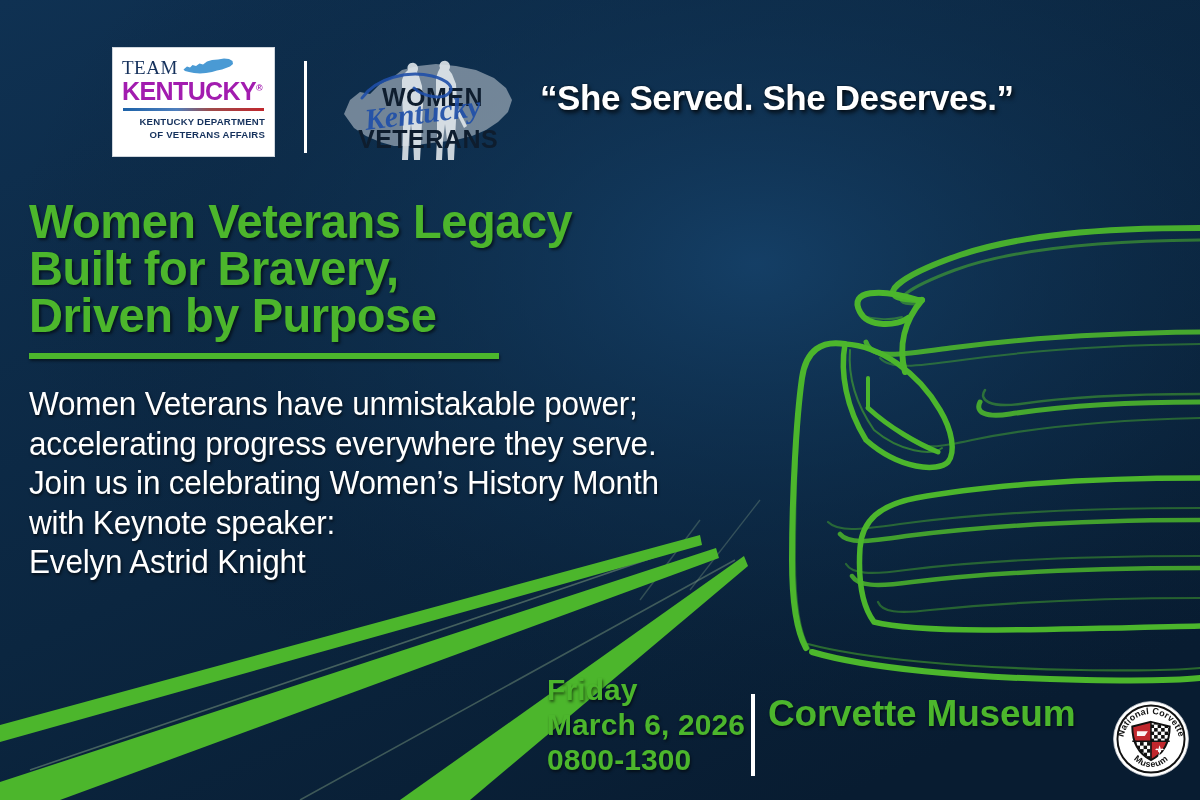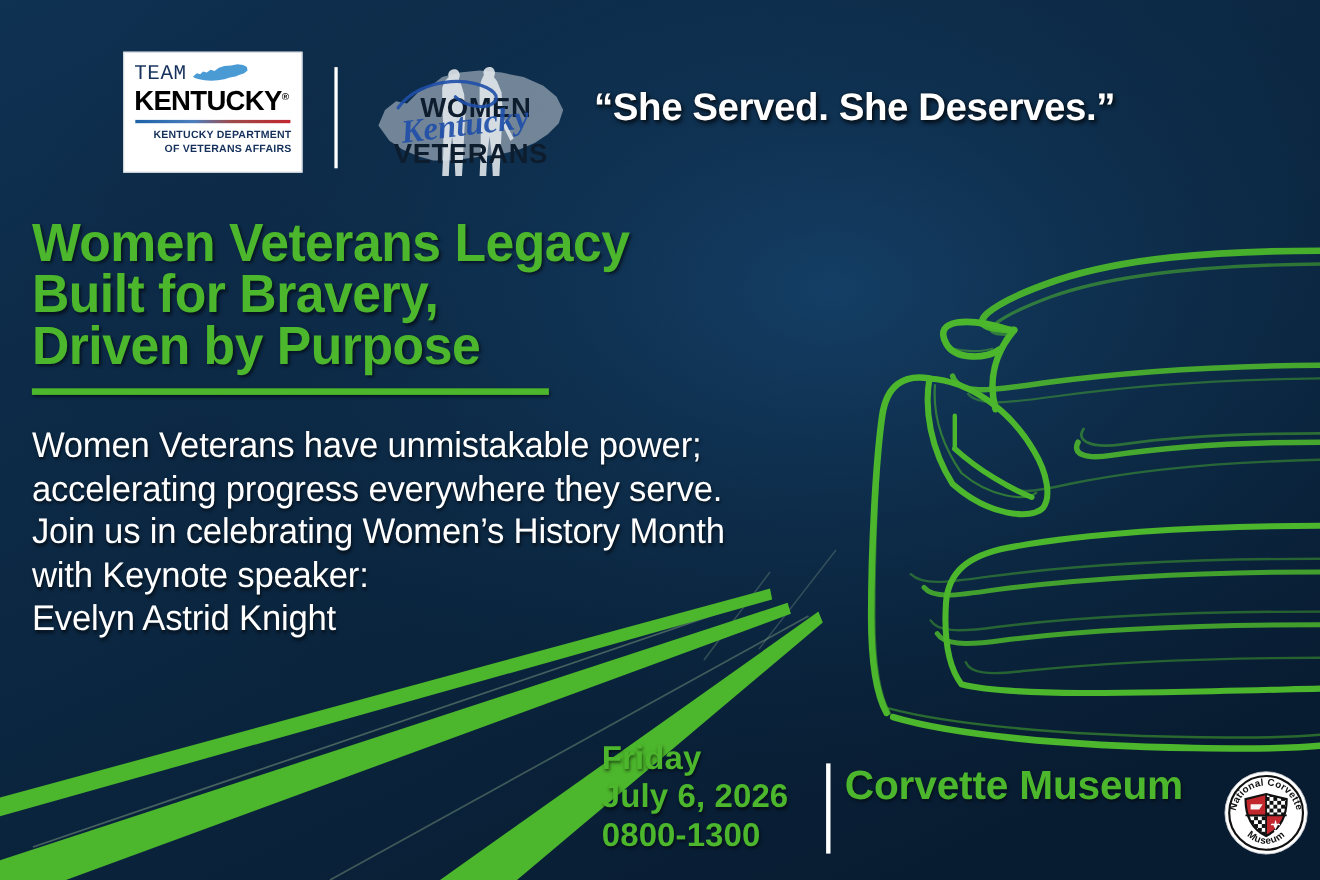--- a/index.html
+++ b/index.html
@@ -47,34 +47,34 @@
     box-sizing: border-box;
     padding: 7px 9px 6px 9px;
   }
   #tk-top {
     display: flex;
     align-items: flex-end;
     gap: 4px;
     height: 22px;
   }
   #tk-team {
-    font-family: Liberation Mono, monospace;
+    font-family: Liberation Serif, serif;
     font-size: 19px;
     font-weight: 400;
     letter-spacing: 0.5px;
     color: #15315c;
     line-height: 19px;
   }
   #tk-kymap { flex: 0 0 auto; }
   #tk-kentucky {
     font-family: "Liberation Sans", sans-serif;
     font-size: 25px;
     font-weight: 700;
     letter-spacing: -0.6px;
-    color: #000000;
+    color: #a21caf;
     line-height: 25px;
     margin-top: -1px;
     white-space: nowrap;
   }
   #tk-reg {
     font-size: 9px;
     font-weight: 700;
     vertical-align: super;
     letter-spacing: 0;
   }
@@ -354,21 +354,21 @@
   <div id="body-copy">
     <span class="body-line">Women Veterans have unmistakable power;</span>
     <span class="body-line">accelerating progress everywhere they serve.</span>
     <span class="body-line">Join us in celebrating Women’s History Month</span>
     <span class="body-line">with Keynote speaker:</span>
     <span class="body-line">Evelyn Astrid Knight</span>
   </div>
 
   <div id="date-block">
     <span class="date-line">Friday</span>
-    <span class="date-line">July 6, 2026</span>
+    <span class="date-line">March 6, 2026</span>
     <span class="date-line">0800-1300</span>
   </div>
 
   <div id="venue-divider"></div>
 
   <div id="venue-block">
     <span class="venue-line">Corvette Museum</span>
   </div>
 
   <svg id="ncm-logo" viewBox="0 0 100 100" xmlns="http://www.w3.org/2000/svg">

